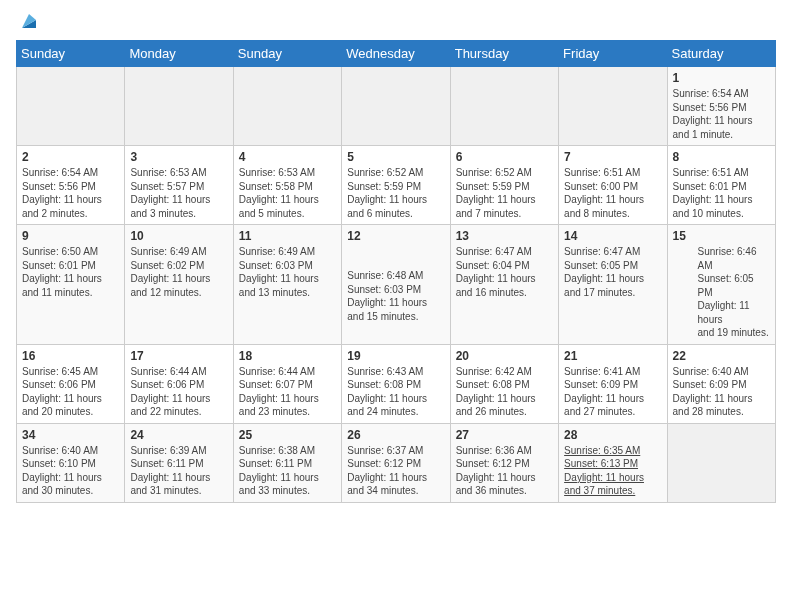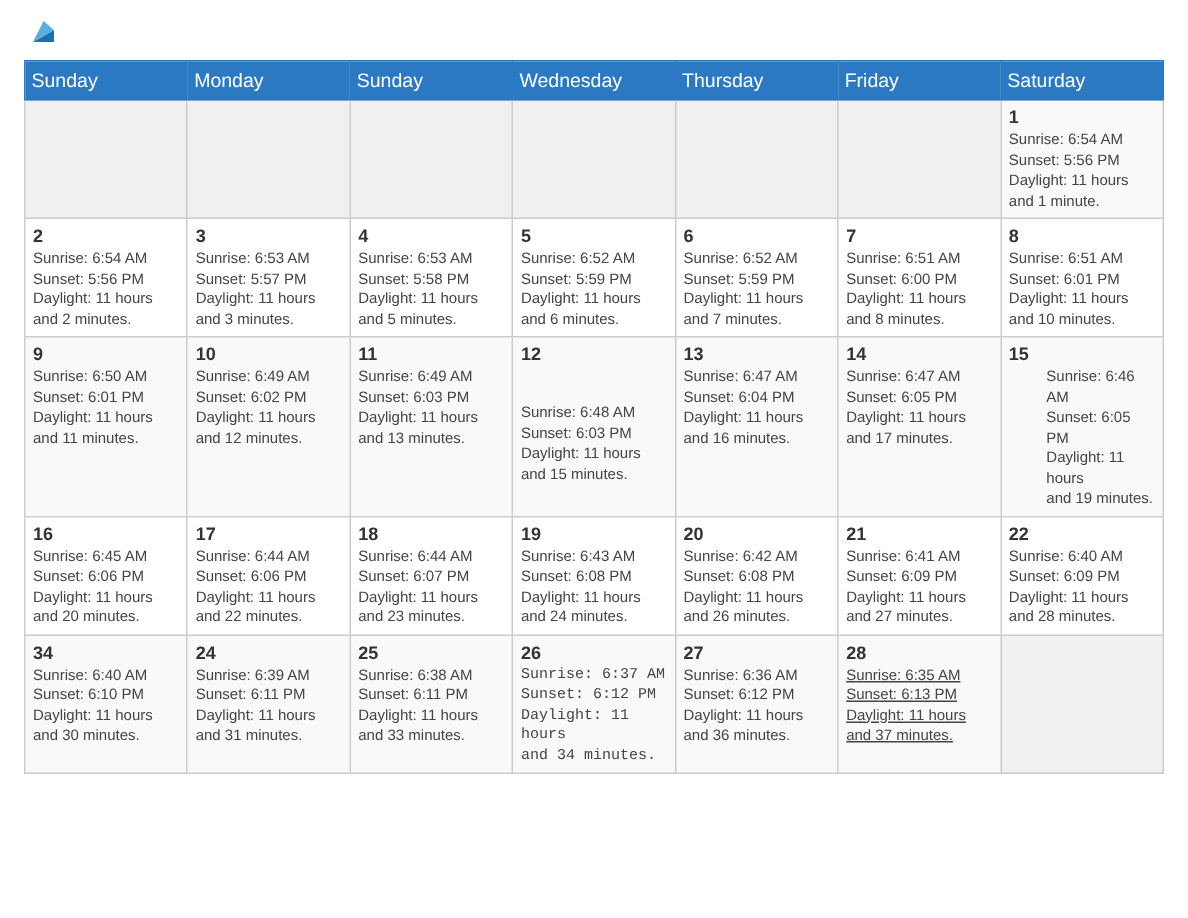--- a/index.html
+++ b/index.html
@@ -319,21 +319,21 @@
           </td>
           <td>
             <span class="day-number">25</span>
             <div class="day-info" style="white-space: pre-line;">Sunrise: 6:38 AM
 Sunset: 6:11 PM
 Daylight: 11 hours
 and 33 minutes.</div>
           </td>
           <td>
             <span class="day-number">26</span>
-            <div class="day-info" style="white-space: pre-line; font-family: Liberation Mono, monospace;">Sunrise: 6:37 AM
+            <div class="day-info" style="white-space: pre-line;">Sunrise: 6:37 AM
 Sunset: 6:12 PM
 Daylight: 11 hours
 and 34 minutes.</div>
           </td>
           <td>
             <span class="day-number">27</span>
             <div class="day-info" style="white-space: pre-line;">Sunrise: 6:36 AM
 Sunset: 6:12 PM
 Daylight: 11 hours
 and 36 minutes.</div>

